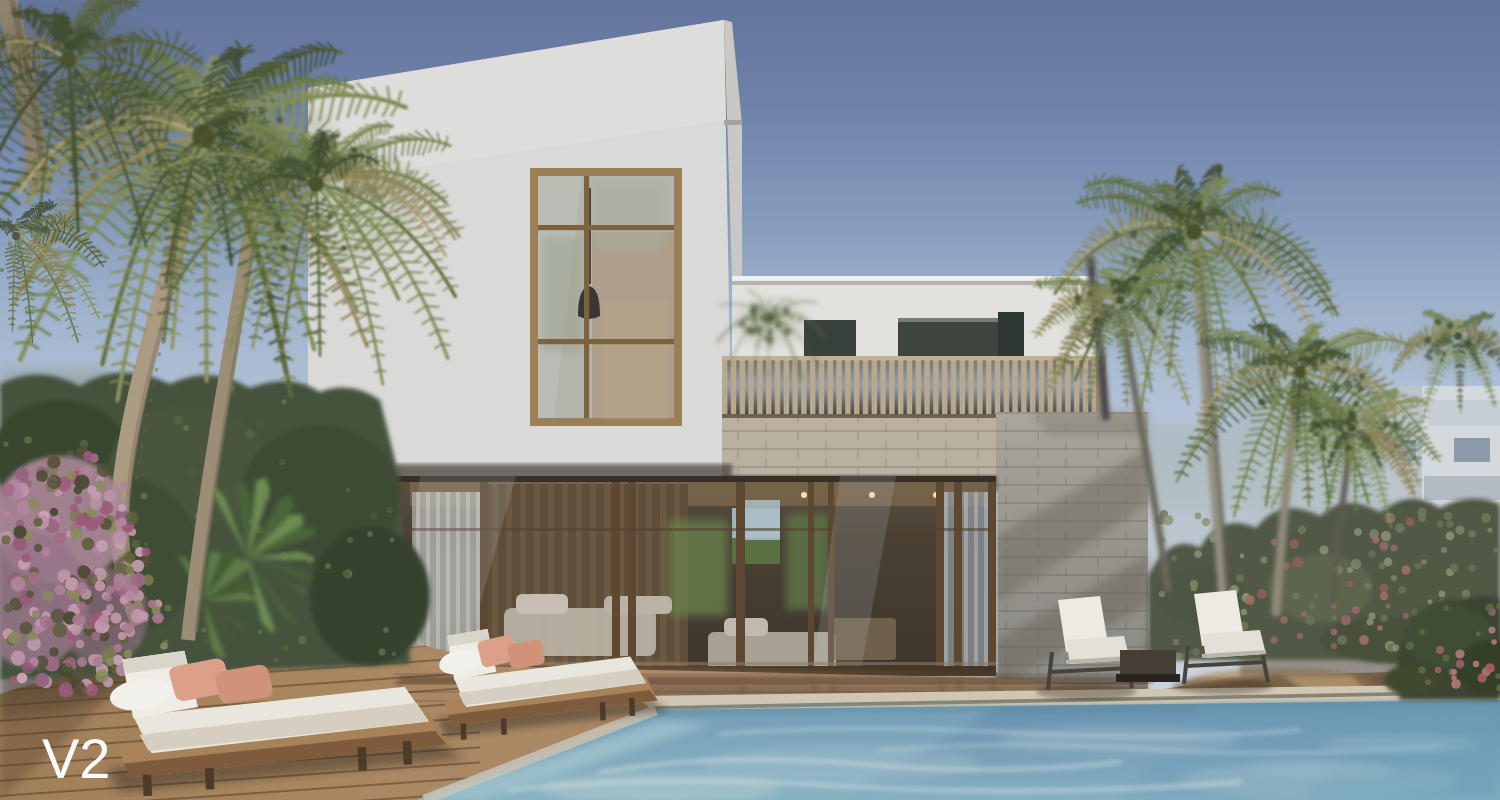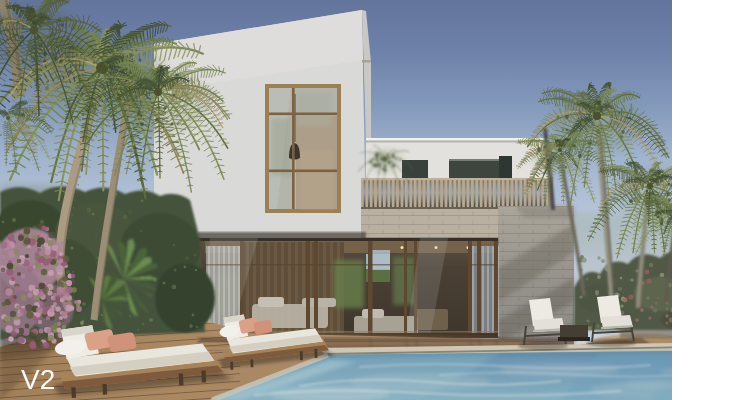--- a/index.html
+++ b/index.html
@@ -1,13 +1,13 @@
 <!DOCTYPE html>
 <html><head><meta charset="utf-8">
-<style>html,body{margin:0;padding:0;}#c{width:672px;height:400px;position:relative;overflow:hidden;}</style>
+<style>html,body{margin:0;padding:0;}#c{width:750px;height:400px;position:relative;overflow:hidden;}</style>
 </head><body>
 <div id="c">
 <svg width="750" height="400" viewBox="0 0 750 400" font-family="Liberation Sans, sans-serif">
 <defs>
   <linearGradient id="sky" x1="0" y1="0" x2="0" y2="1">
     <stop offset="0" stop-color="#64759c"></stop>
     <stop offset="0.14" stop-color="#6e81a9"></stop>
     <stop offset="0.29" stop-color="#8399bb"></stop>
     <stop offset="0.43" stop-color="#a0b3cd"></stop>
     <stop offset="0.56" stop-color="#b2c1d6"></stop>

